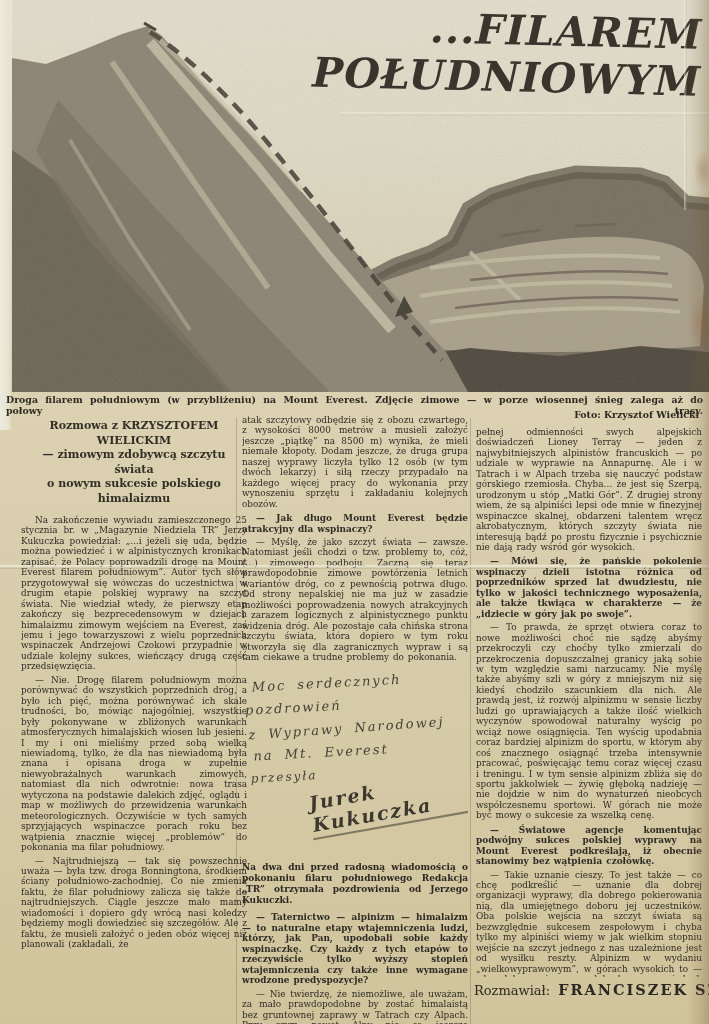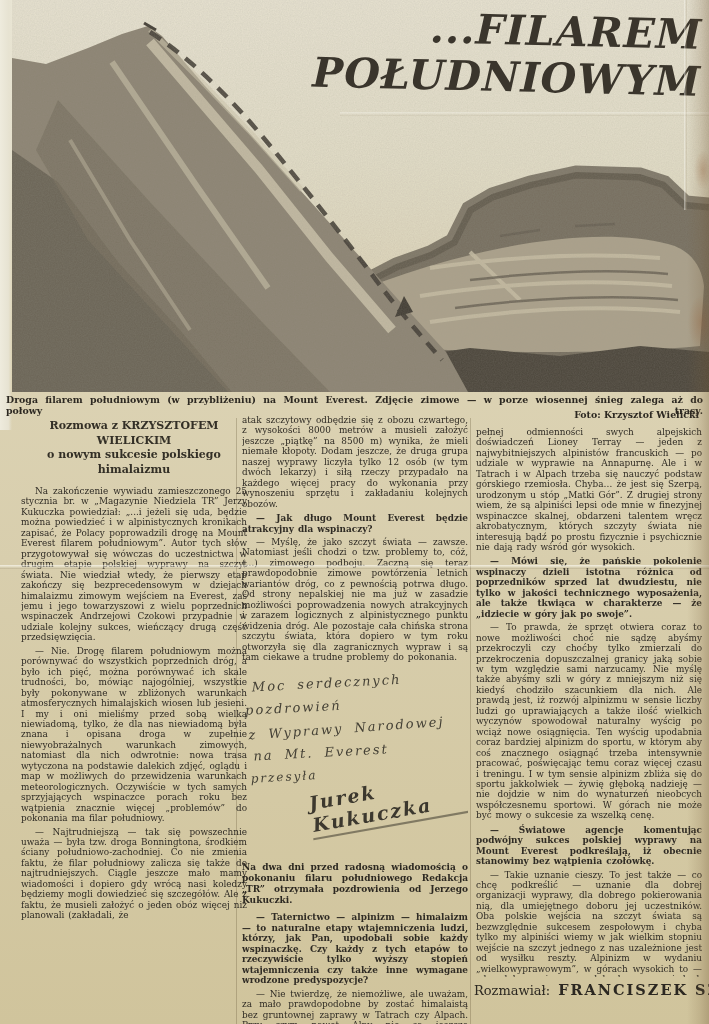--- a/index.html
+++ b/index.html
@@ -110,20 +110,21 @@
 
   <div class="caption">Droga filarem południowym (w przybliżeniu) na Mount Everest. Zdjęcie zimowe — w porze wiosennej śnieg zalega aż do połowy trasy.</div>
   <div class="credit">Foto: Krzysztof Wielicki</div>
 
   <div class="col-rule" style="left:236px;"></div>
   <div class="col-rule" style="left:470px;"></div>
 
   <div class="col" style="left:21px;">
     <div class="intro">
         <div class="">Rozmowa z KRZYSZTOFEM WIELICKIM</div>
+        <div class="">— zimowym zdobywcą szczytu świata</div>
         <div class="">o nowym sukcesie polskiego himalaizmu</div>
       </div>
     <div>
         <p class="para narrative">Na zakończenie wywiadu zamieszczonego 25 stycznia br. w „Magazynie Niedziela TR” Jerzy Kukuczka powiedział: „...i jeżeli się uda, będzie można powiedzieć i w alpinistycznych kronikach zapisać, że Polacy poprowadzili drogę na Mount Everest filarem południowym”. Autor tych słów przygotowywał się wówczas do uczestnictwa w drugim etapie polskiej wyprawy na szczyt świata. Nie wiedział wtedy, że pierwszy etap zakończy się bezprecedensowym w dziejach himalaizmu zimowym wejściem na Everest, zaś jemu i jego towarzyszowi z wielu poprzednich wspinaczek Andrzejowi Czokowi przypadnie w udziale kolejny sukces, wieńczący drugą część przedsięwzięcia.</p>
         <p class="para answer">— Nie. Drogę filarem południowym można porównywać do wszystkich poprzednich dróg, a było ich pięć, można porównywać ich skale trudności, bo, mówiąc najogólniej, wszystkie były pokonywane w zbliżonych warunkach atmosferycznych himalajskich wiosen lub jesieni. I my i oni mieliśmy przed sobą wielką niewiadomą, tylko, że dla nas niewiadomą była znana i opisana droga w zupełnie niewyobrażalnych warunkach zimowych, natomiast dla nich odwrotnie: nowa trasa wytyczona na podstawie dalekich zdjęć, oglądu i map w możliwych do przewidzenia warunkach meteorologicznych. Oczywiście w tych samych sprzyjających wspinaczce porach roku bez wątpienia znacznie więcej „problemów” do pokonania ma filar południowy.</p>
         <p class="para answer">— Najtrudniejszą — tak się powszechnie uważa — była tzw. droga Bonningtona, środkiem ściany południowo-zachodniej. Co nie zmienia faktu, że filar południowy zalicza się także do najtrudniejszych. Ciągle jeszcze mało mamy wiadomości i dopiero gdy wrócą nasi koledzy będziemy mogli dowiedzieć się szczegółów. Ale z faktu, że musieli założyć o jeden obóz więcej niż planowali (zakładali, że</p>
       </div>
   </div>
 
   <div class="col" style="left:242px;">

